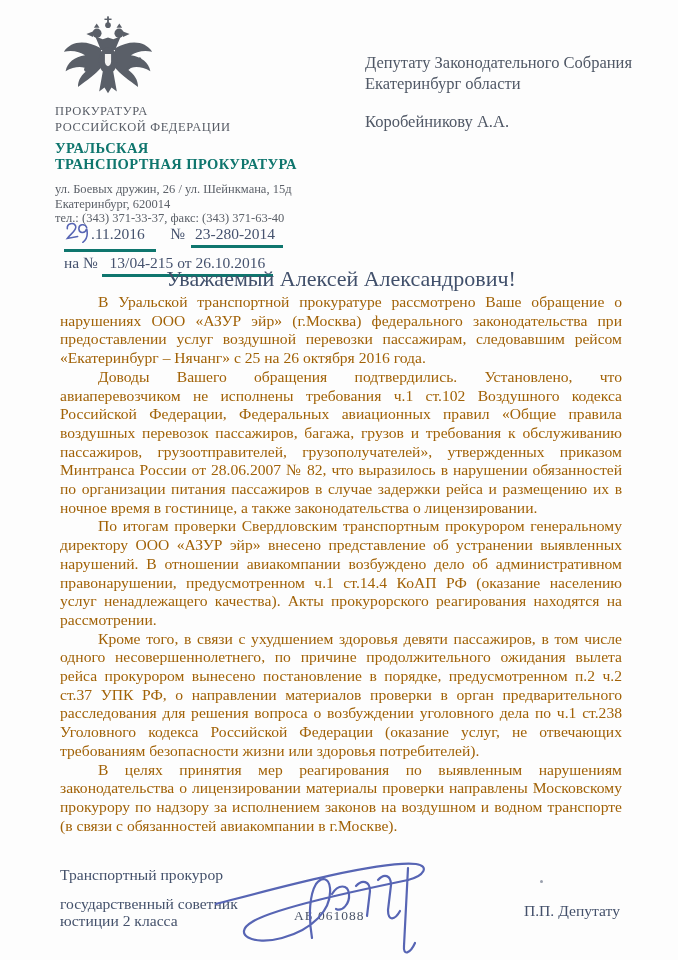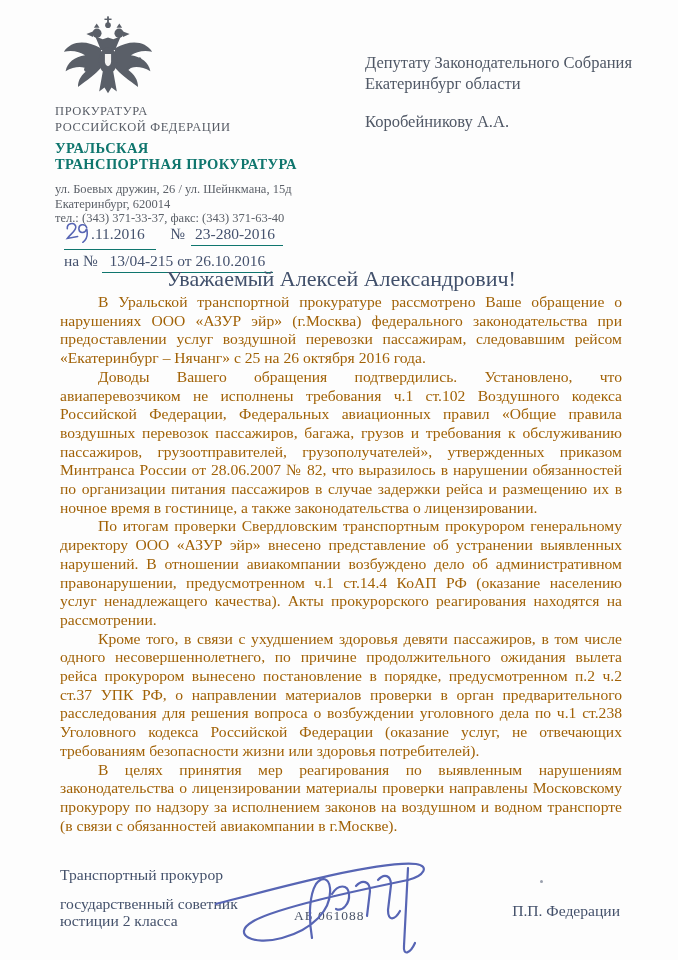--- a/index.html
+++ b/index.html
@@ -37,21 +37,21 @@
   .addressee .name { margin-top: 17px; }
   
   .ref {
     position: absolute;
     left: 64px; top: 221px;
     width: 320px;
     font-size: 15.5px;
     color: #45526e;
   }
   .ref .row { line-height: 22px; white-space: nowrap; }
-  .uline { border-bottom: 1px solid #0f766e; display: inline-block; }
+  .uline { border-bottom: 3px solid #0f766e; display: inline-block; }
   .hw-date { display: inline-block; vertical-align: -4px; margin-right: 1px; }
   .ref .num-label { margin: 0 6px 0 14px; }
   .ref .reply-label { margin-right: 4px; }
   
   .salutation {
     position: absolute;
     left: 60px; top: 266px;
     width: 562px;
     text-align: center;
     font-size: 22px;
@@ -136,21 +136,21 @@
     <div class="row">
       <span class="uline">
         <span class="hw-date">
           <svg width="26" height="22" viewBox="0 0 40 34">
             <g fill="none" stroke="#5765b4" stroke-width="2.4" stroke-linecap="round">
               <path d="M5 12 C4 4 15 1 18 8 C20 14 10 20 5 27 L21 24"></path>
               <path d="M35 10 C32 3 22 5 23 13 C24 20 33 19 35 12 C37 21 36 28 29 33"></path>
             </g>
           </svg>
         </span><span>.11.2016</span><span>&nbsp;&nbsp;&nbsp;</span>
-      </span><span class="num-label">№</span><span class="uline">&nbsp;<span>23-280-2016</span>&nbsp;&nbsp;</span>
+      </span><span class="num-label">№</span><span class="uline">&nbsp;<span>23-280-2014</span>&nbsp;&nbsp;</span>
     </div>
     <div class="row">
       <span class="reply-label">на №</span><span class="uline">&nbsp;&nbsp;<span>13/04-215 от 26.10.2016</span>&nbsp;&nbsp;</span>
     </div>
   </div>
 
   <div class="salutation">Уважаемый Алексей Александрович!</div>
 
   <div class="body-text">
     <p>В Уральской транспортной прокуратуре рассмотрено Ваше обращение о нарушениях ООО «АЗУР эйр» (г.Москва) федерального законодательства при предоставлении услуг воздушной перевозки пассажирам, следовавшим рейсом «Екатеринбург – Нячанг» с 25 на 26 октября 2016 года.</p>
@@ -160,21 +160,21 @@
     <p>В целях принятия мер реагирования по выявленным нарушениям законодательства о лицензировании материалы проверки направлены Московскому прокурору по надзору за исполнением законов на воздушном и водном транспорте (в связи с обязанностей авиакомпании в г.Москве).</p>
   </div>
 
   <div class="sign-block">
     <div class="sign-pos">Транспортный прокурор</div>
     <div class="sign-rank">
       <div>государственный советник</div>
       <div>юстиции 2 класса</div>
     </div>
     <div class="form-number">АБ 061088</div>
-    <div class="sign-name">П.П. Федерации</div>
+    <div class="sign-name">П.П. Депутату</div>
     <div class="speck"></div>
     <div class="sig-ink">
       <svg width="250" height="112" viewBox="0 0 250 112">
         <g fill="none" stroke="#5765b4" stroke-width="2.2" stroke-linecap="round">
           <path d="M6 56 C52 44 168 12 206 16 C220 18 214 28 198 32"></path>
           <path d="M198 32 C150 42 64 60 42 74 C22 86 42 98 72 90 C102 82 122 62 120 40 C119 30 112 28 106 36 C100 46 98 66 102 90"></path>
           <path d="M122 46 C128 36 138 36 139 46 C140 56 132 64 126 61"></path>
           <path d="M146 38 C152 31 160 33 160 43 L157 68"></path>
           <path d="M168 32 C174 25 181 27 181 37 L178 62 C178 74 185 72 190 63"></path>
           <path d="M198 20 L194 98 C193 108 200 106 205 95"></path>

